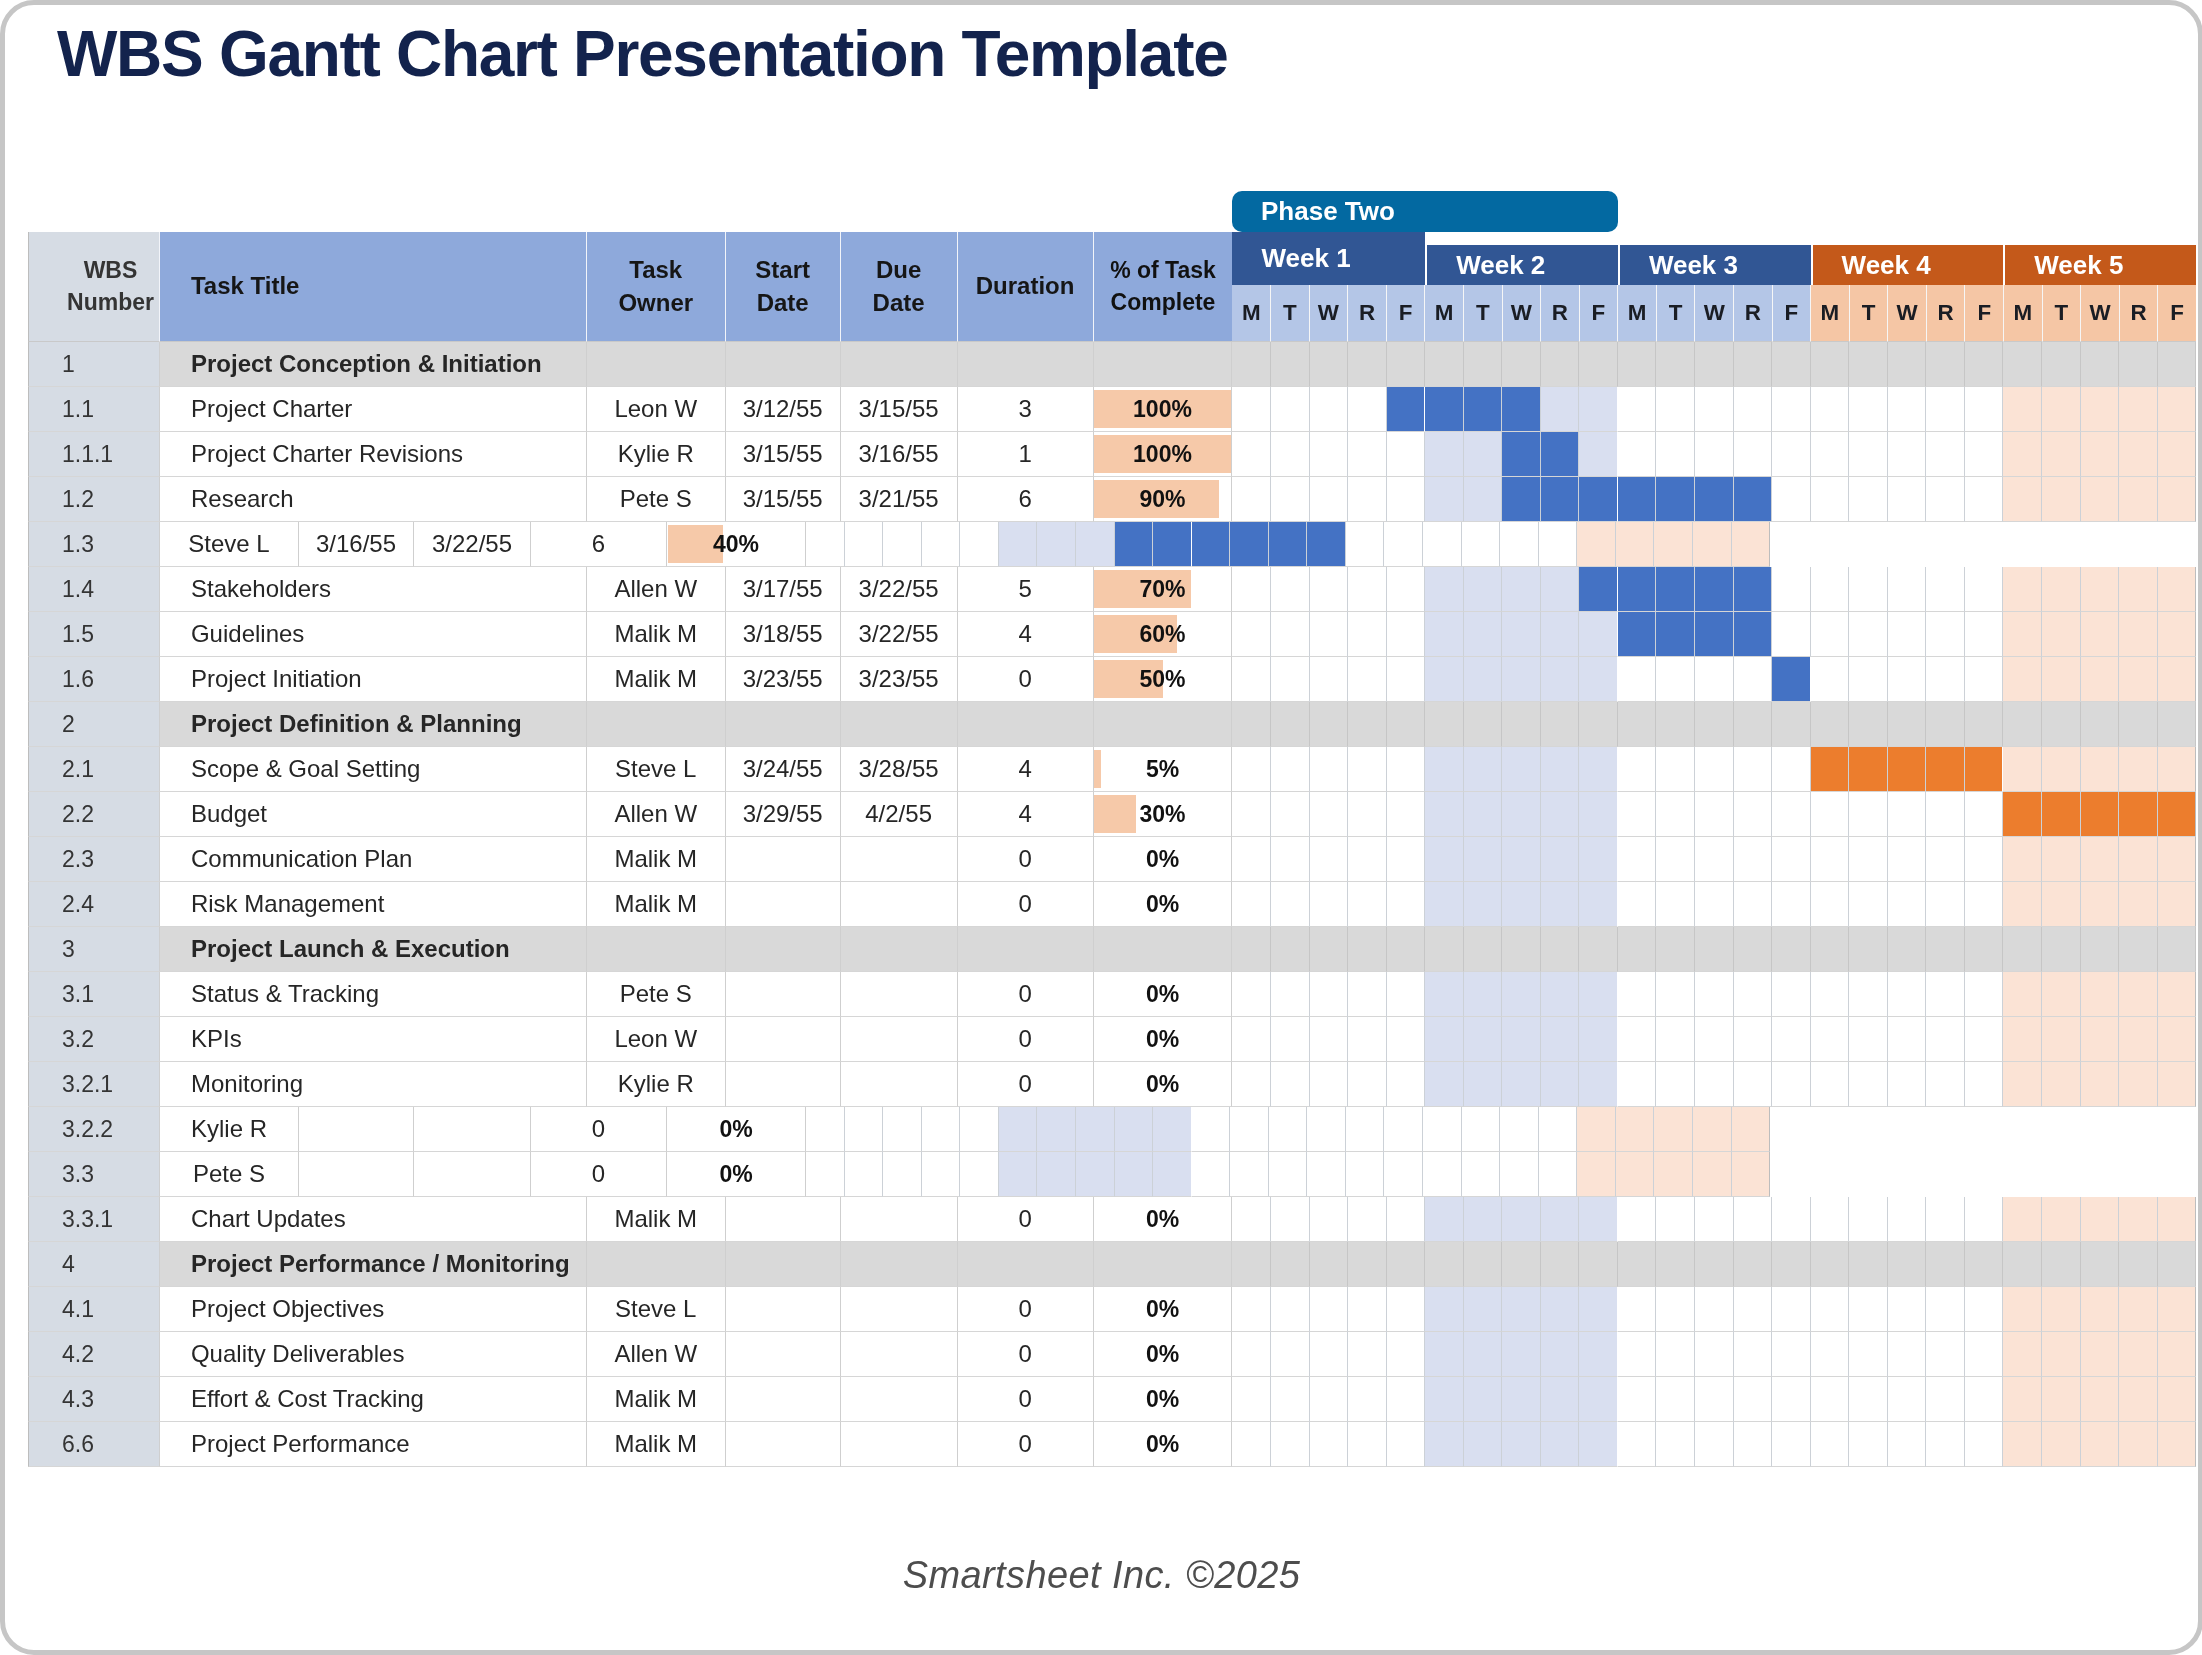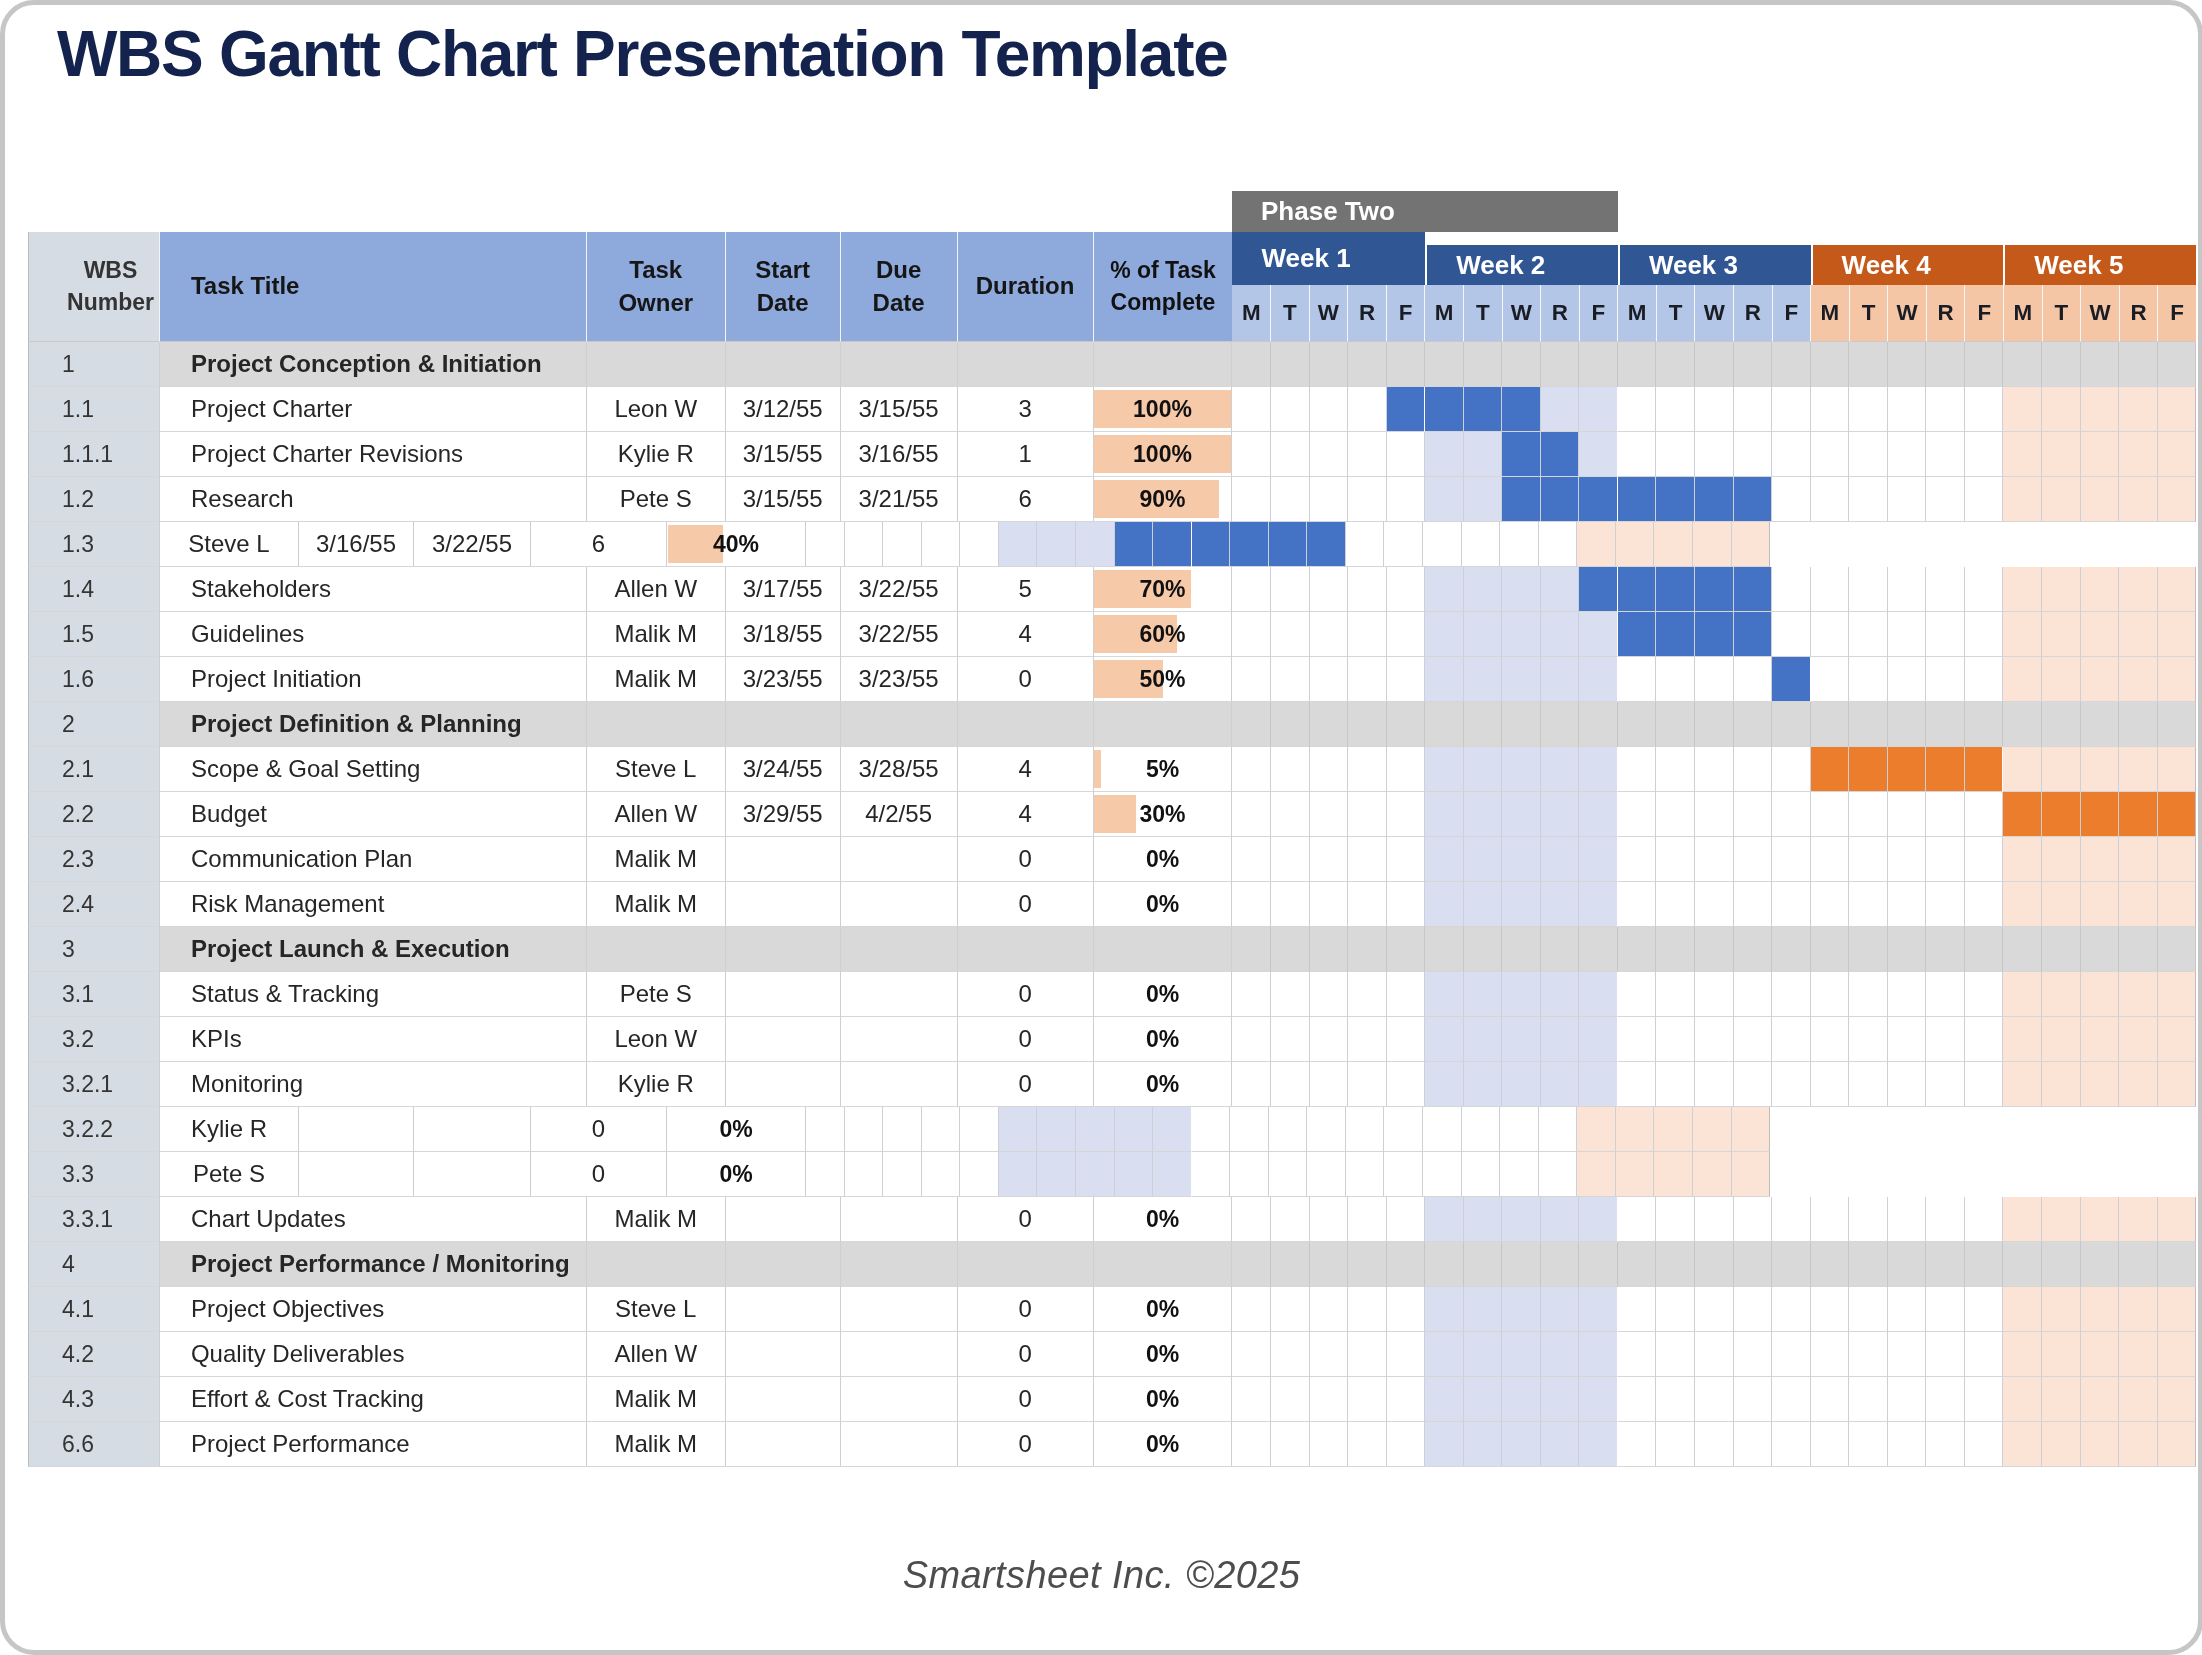--- a/index.html
+++ b/index.html
@@ -98,21 +98,21 @@
 
 <div class="page-frame"></div>
 
 <h1 class="page-title">WBS Gantt Chart Presentation Template</h1>
 
 <div id="gantt-table">
 
   <div class="phase-row">
     <div class="phase-spacer"></div>
     <div class="phase-strip">
-        <div class="phase-block" style="width: 40%; background: #737373;">Phase Two</div>
+        <div class="phase-block" style="width: 40%; background: #0369a1; border-radius: 10px;">Phase Two</div>
       </div>
   </div>
 
   <div class="header-row">
     <div class="lh c-wbs">WBS
 Number</div>
     <div class="lh c-title left-align">Task Title</div>
     <div class="lh c-owner">Task
 Owner</div>
     <div class="lh c-start">Start

